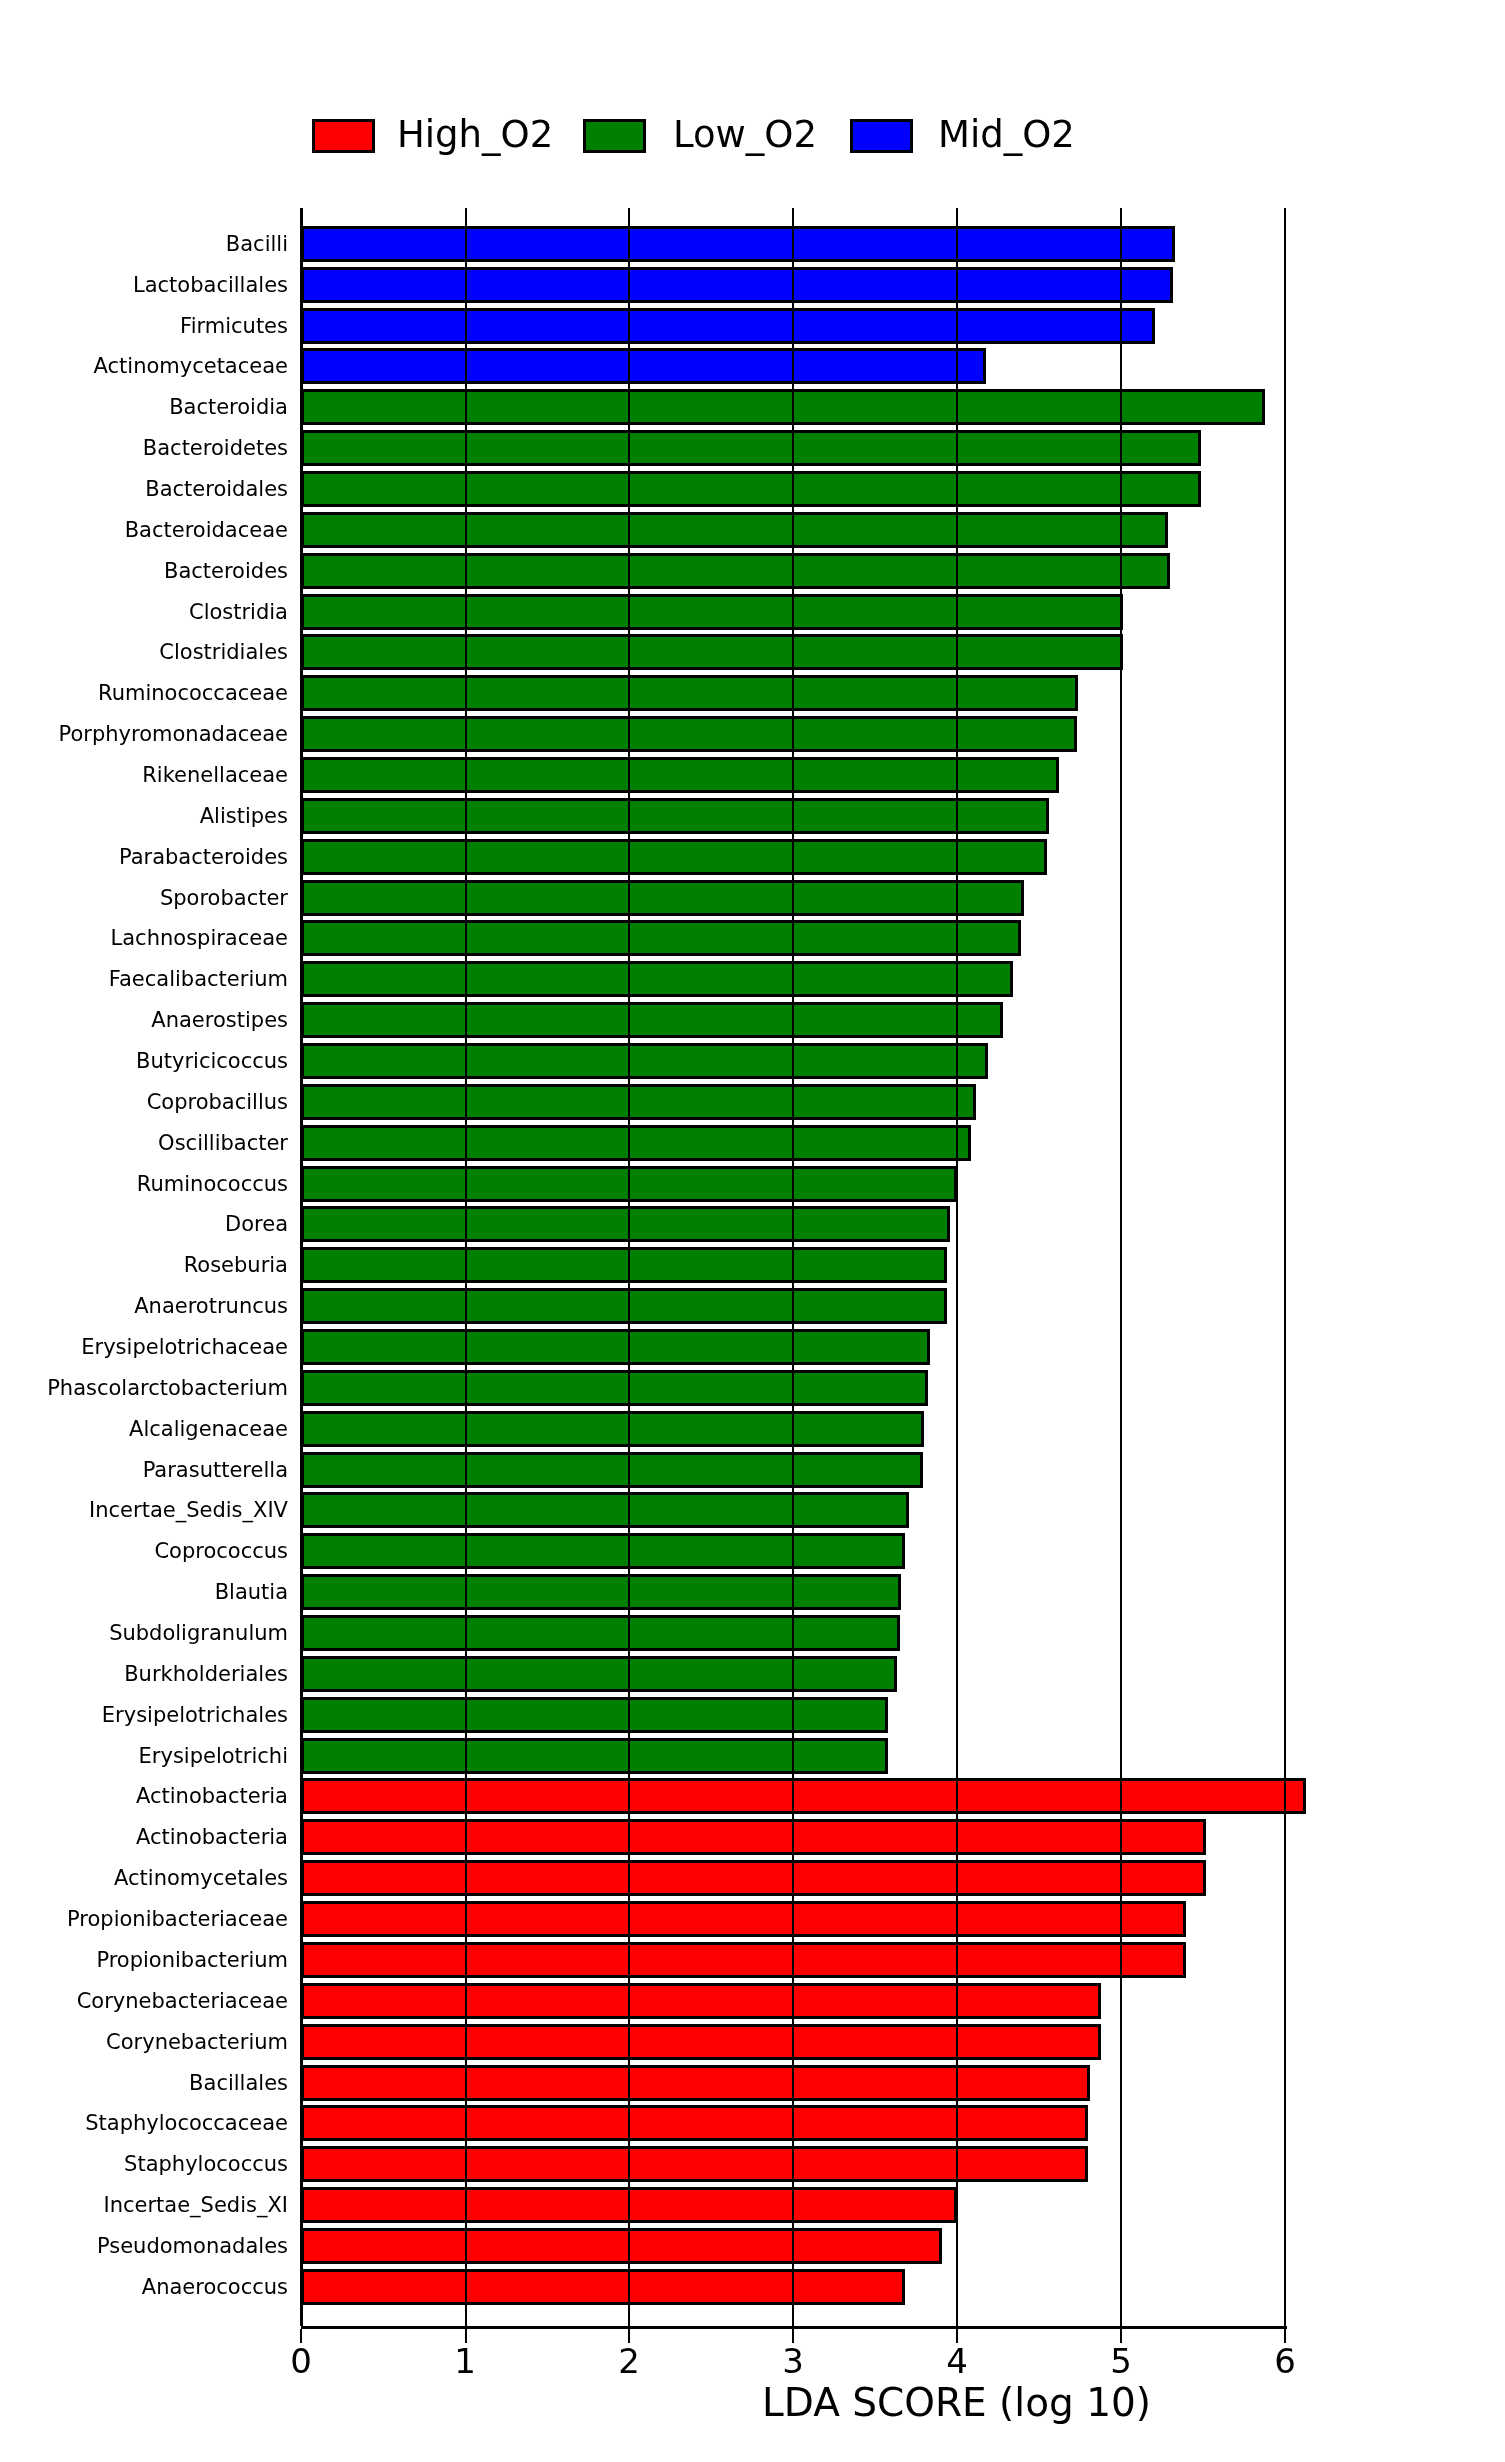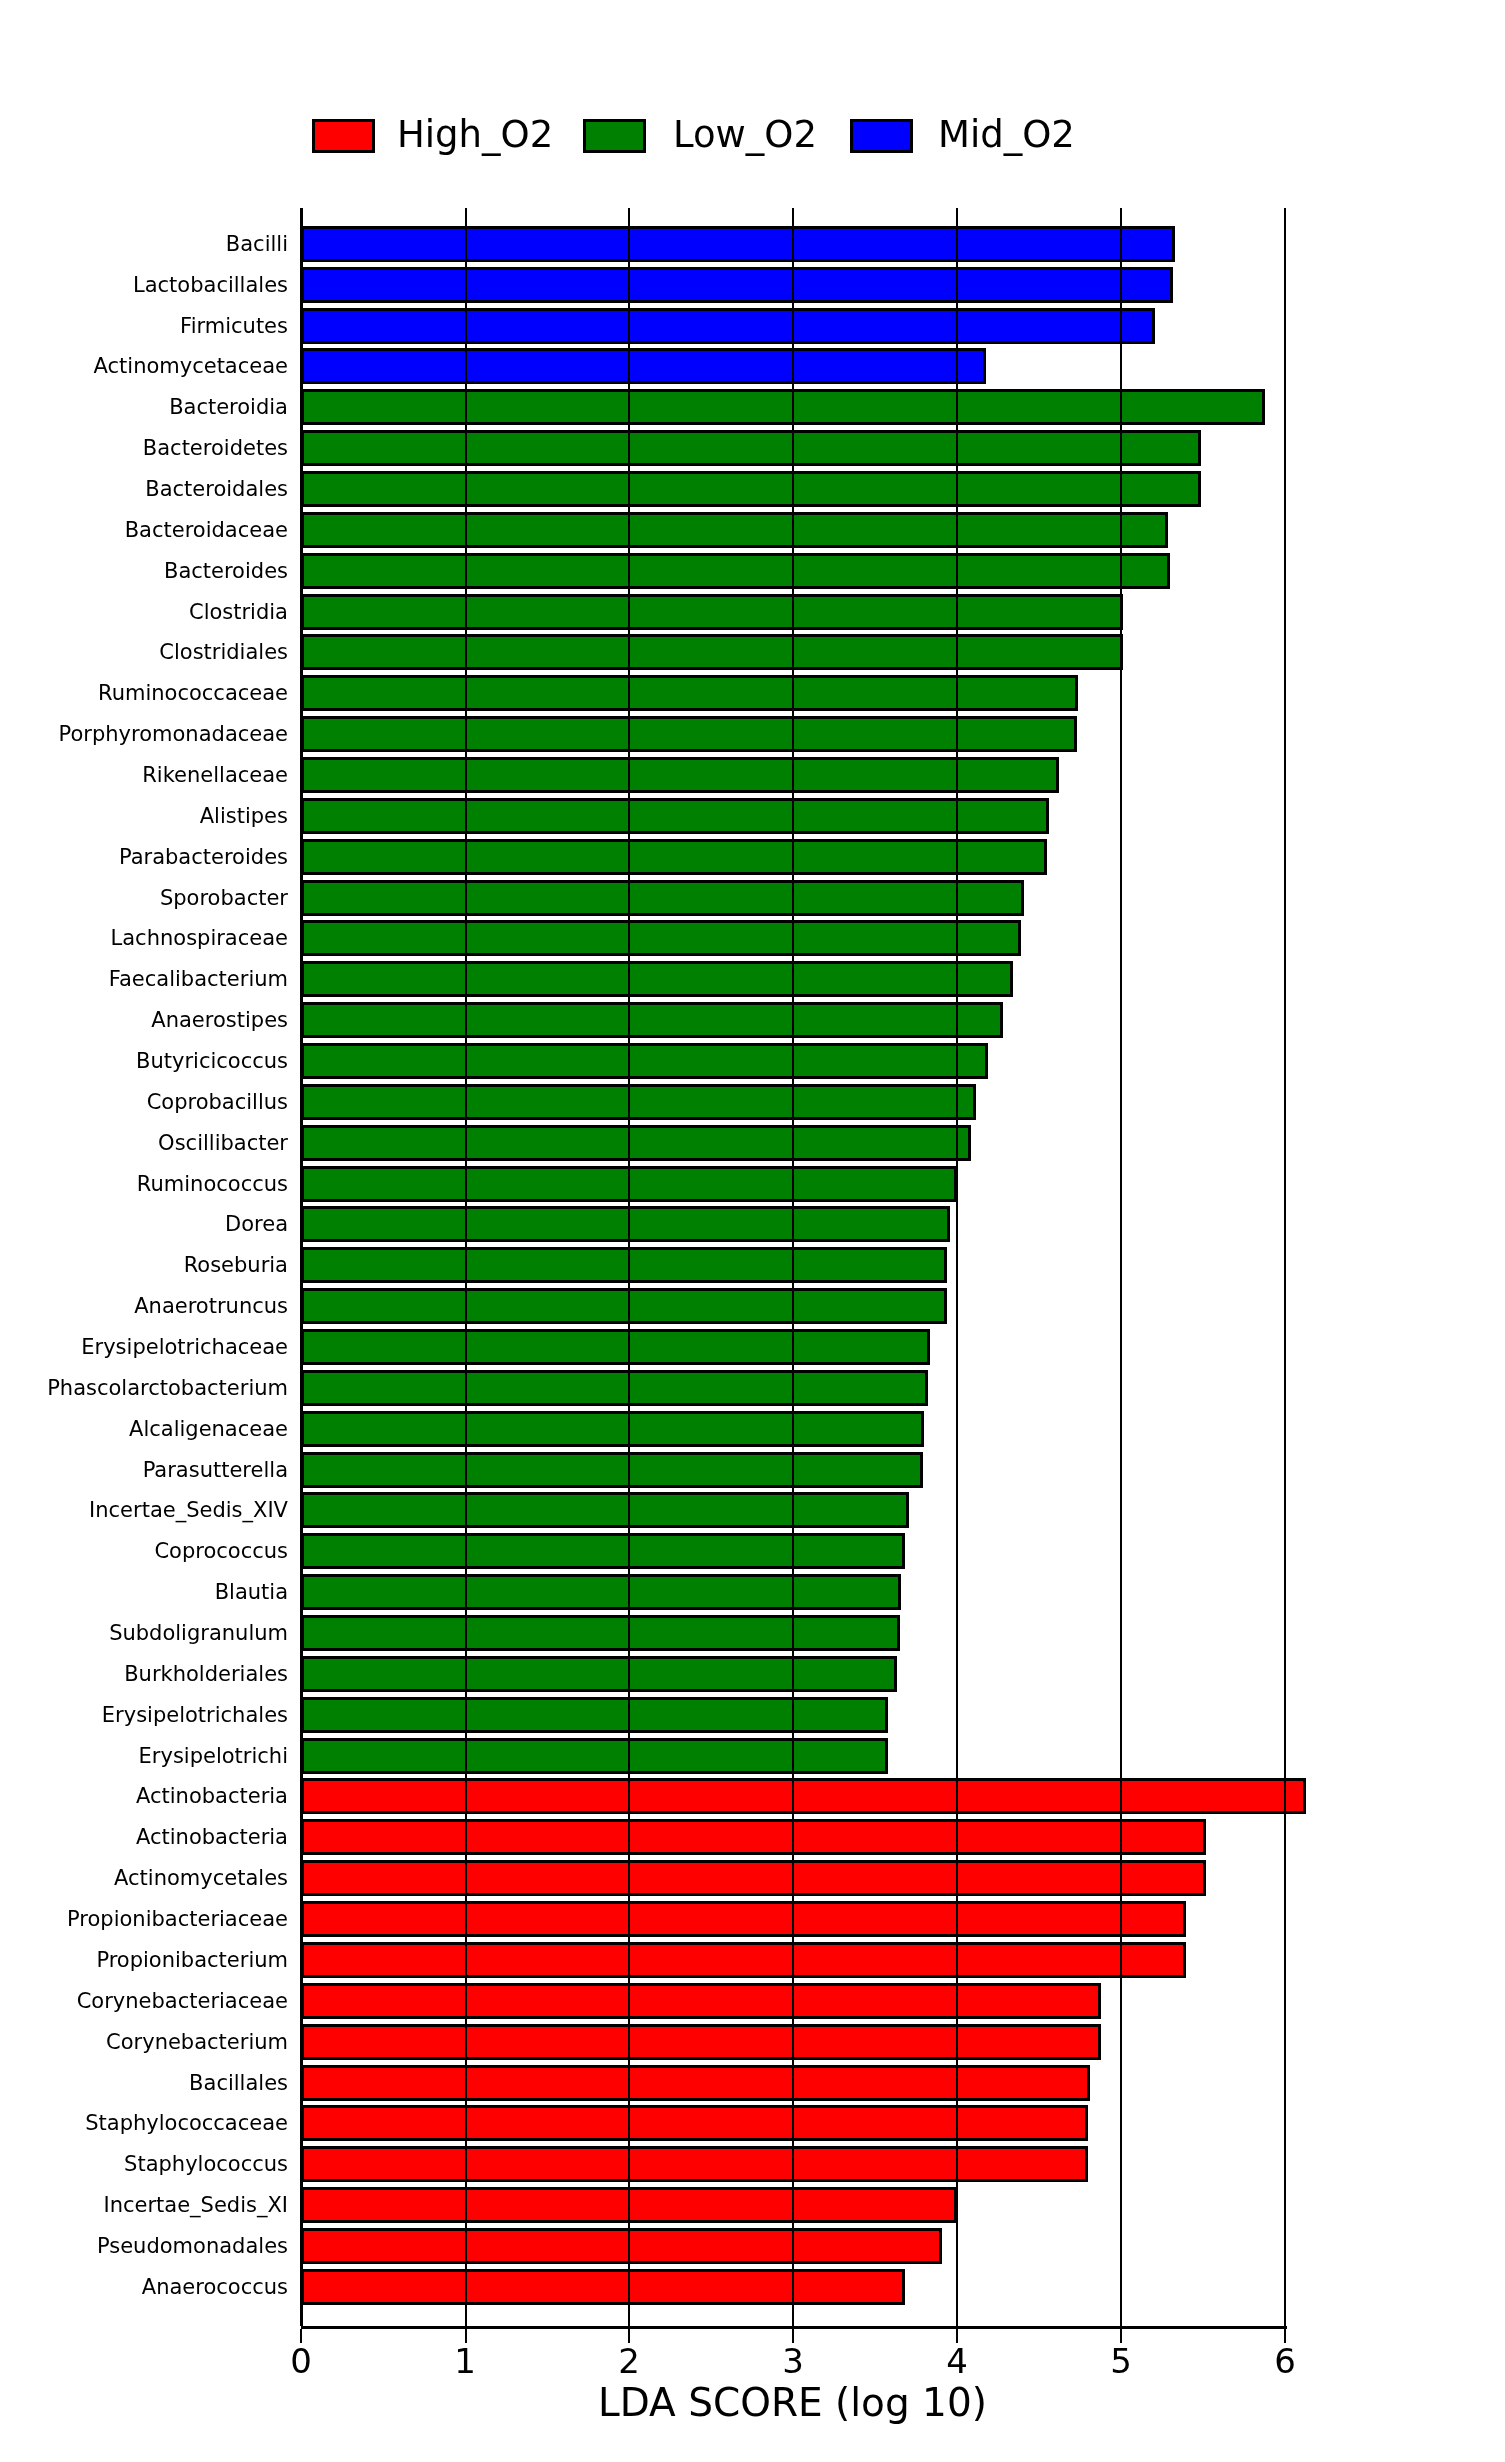--- a/index.html
+++ b/index.html
@@ -12,21 +12,21 @@
   .legend-label  { position:absolute; top:113px; font-size:37px; line-height:44px; white-space:nowrap; }
 
   
   .gridline { position:absolute; top:208px; height:2118px; width:2.2px; background:#000; z-index:3; }
   .bar { position:absolute; height:36px; border:3.6px solid #000; box-sizing:border-box; z-index:2; }
   .cat-label { position:absolute; right:1217px; width:337px; text-align:right;
                font-size:21px; line-height:36px; white-space:nowrap; z-index:1; }
   .bottom-spine { position:absolute; left:301px; top:2326px; width:986px; height:2.9px; background:#000; z-index:4; }
   .xtick { position:absolute; top:2329px; width:2.2px; height:14.3px; background:#000; z-index:4; }
   .xtick-label { position:absolute; top:2341px; width:100px; margin-left:-50px; text-align:center; font-size:34px; }
-  .axis-title { position:absolute; top:2380px; left:434px; width:717px; text-align:center;
+  .axis-title { position:absolute; top:2380px; left:434px; width:717px; text-align:right;
                 font-size:39px; white-space:nowrap; }
 </style>
 </head>
 <body>
 
 <div class="figure">
   <div id="legend">
       <div class="legend-item">
         <div class="legend-swatch" style="left: 312px; background: rgb(255, 0, 0);"></div>
         <div class="legend-label" style="left: 397px;">High_O2</div>

